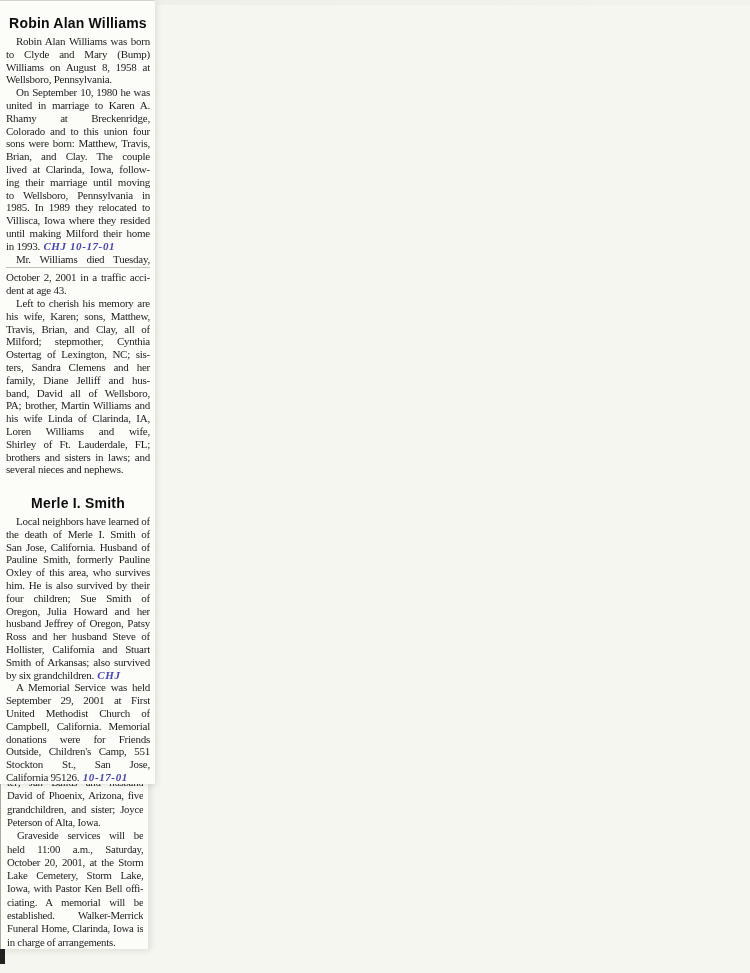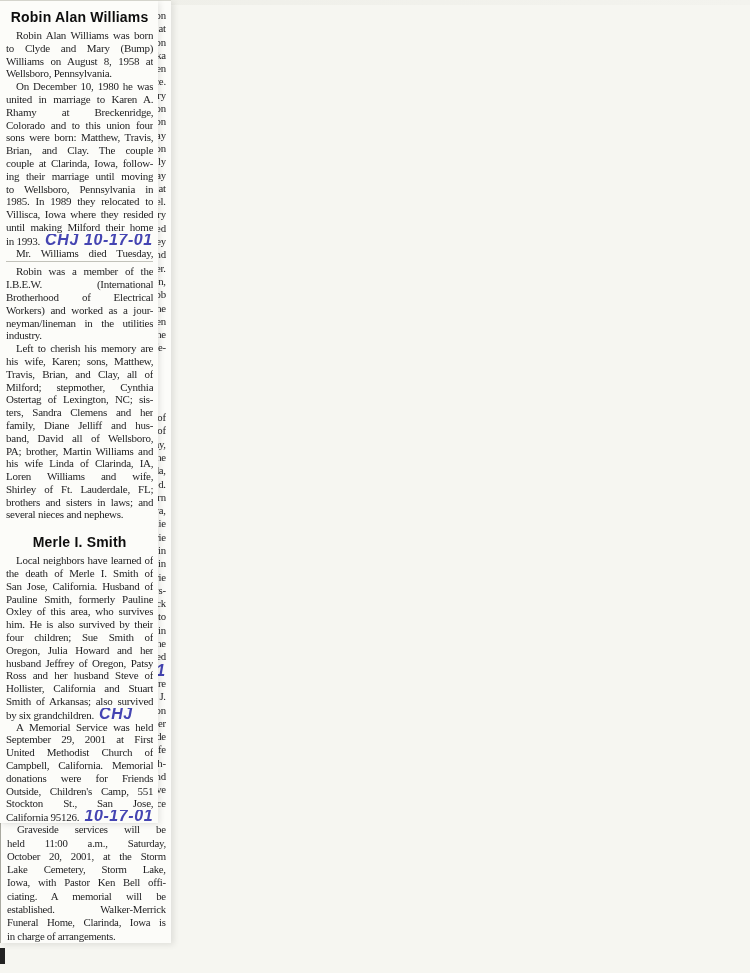--- a/index.html
+++ b/index.html
@@ -10,33 +10,33 @@
   .clip{
     position:absolute;box-sizing:border-box;
     background:var(--paper,#fcfcf9);color:var(--ink,#1e1e20);
     font-family:"Liberation Serif","DejaVu Serif",serif;
   }
   .hdr{
     font-family:"Liberation Sans","DejaVu Sans",sans-serif;
     font-weight:bold;text-align:center;color:#0d0d0d;letter-spacing:.2px;
   }
   #col1 .hdr{font-size:13.5px;margin:3px 0 4px;}
-  #col2 .hdr,#col3 .hdr{font-size:14px;margin:1px 0 4px;}
+  #col2 .hdr,#col3 .hdr{font-size:14px;margin:7px 0 4px;}
   .ln{
     text-align:justify;text-align-last:justify;
     height:var(--lh);line-height:var(--lh);overflow:hidden;
   }
   .para .ln:first-child{text-indent:10px;}
   .para.noind .ln:first-child{text-indent:0;}
   .para .ln:last-child{text-align-last:left;}
   .para.jl .ln:last-child{text-align-last:justify;}
   .hand{
     color:var(--handwriting,#4545b2);
-    font-family:Liberation Sans, sans-serif;font-style:italic;font-weight:600;
-    font-size:16px;letter-spacing:.6px;white-space:nowrap;
+    font-family:Liberation Serif, serif;font-style:italic;font-weight:600;
+    font-size:11px;letter-spacing:.6px;white-space:nowrap;
   }
   #col1{
     left:0;top:10;width:140;height:928;padding:3px 3px 0 2px;
     --lh:12.45px;font-size:10px;letter-spacing:-0.3px;
     border-top:1px solid #d8d8d0;box-shadow:2px 2px 5px rgba(0,0,0,.10);
   }
   #col2{
     left:147;top:5;width:166;height:958;padding:8px 5px 0 6px;
     --lh:13.3px;font-size:10.8px;letter-spacing:-0.25px;
     border-left:1px solid #a9a9a0;border-top:1px solid #d8d8d0;
@@ -225,45 +225,41 @@
   </div>
 <div id="col3" class="clip">
     <div class="hdr">Robin Alan Williams</div>
     <div class="para">
       <div class="ln">Robin Alan Williams was born</div>
       <div class="ln">to Clyde and Mary (Bump)</div>
       <div class="ln">Williams on August 8, 1958 at</div>
       <div class="ln">Wellsboro, Pennsylvania.</div>
     </div>
     <div class="para">
-      <div class="ln">On December 10, 1980 he was</div>
+      <div class="ln">On September 10, 1980 he was</div>
       <div class="ln">united in marriage to Karen A.</div>
       <div class="ln">Rhamy at Breckenridge,</div>
       <div class="ln">Colorado and to this union four</div>
       <div class="ln">sons were born: Matthew, Travis,</div>
       <div class="ln">Brian, and Clay. The couple</div>
-      <div class="ln">couple at Clarinda, Iowa, follow-</div>
+      <div class="ln">lived at Clarinda, Iowa, follow-</div>
       <div class="ln">ing their marriage until moving</div>
       <div class="ln">to Wellsboro, Pennsylvania in</div>
       <div class="ln">1985. In 1989 they relocated to</div>
       <div class="ln">Villisca, Iowa where they resided</div>
       <div class="ln">until making Milford their home</div>
       <div class="ln">in 1993.<span class="hand">&nbsp;CHJ 10-17-01</span></div>
     </div>
     <div class="para jl">
       <div class="ln">Mr. Williams died Tuesday,</div>
     </div>
     <div class="seam"></div>
-    <div class="para">
-      <div class="ln">Robin was a member of the</div>
-      <div class="ln">I.B.E.W. (International</div>
-      <div class="ln">Brotherhood of Electrical</div>
-      <div class="ln">Workers) and worked as a jour-</div>
-      <div class="ln">neyman/lineman in the utilities</div>
-      <div class="ln">industry.</div>
+    <div class="para noind">
+      <div class="ln">October 2, 2001 in a traffic acci-</div>
+      <div class="ln">dent at age 43.</div>
     </div>
     <div class="para">
       <div class="ln">Left to cherish his memory are</div>
       <div class="ln">his wife, Karen; sons, Matthew,</div>
       <div class="ln">Travis, Brian, and Clay, all of</div>
       <div class="ln">Milford; stepmother, Cynthia</div>
       <div class="ln">Ostertag of Lexington, NC; sis-</div>
       <div class="ln">ters, Sandra Clemens and her</div>
       <div class="ln">family, Diane Jelliff and hus-</div>
       <div class="ln">band, David all of Wellsboro,</div>

